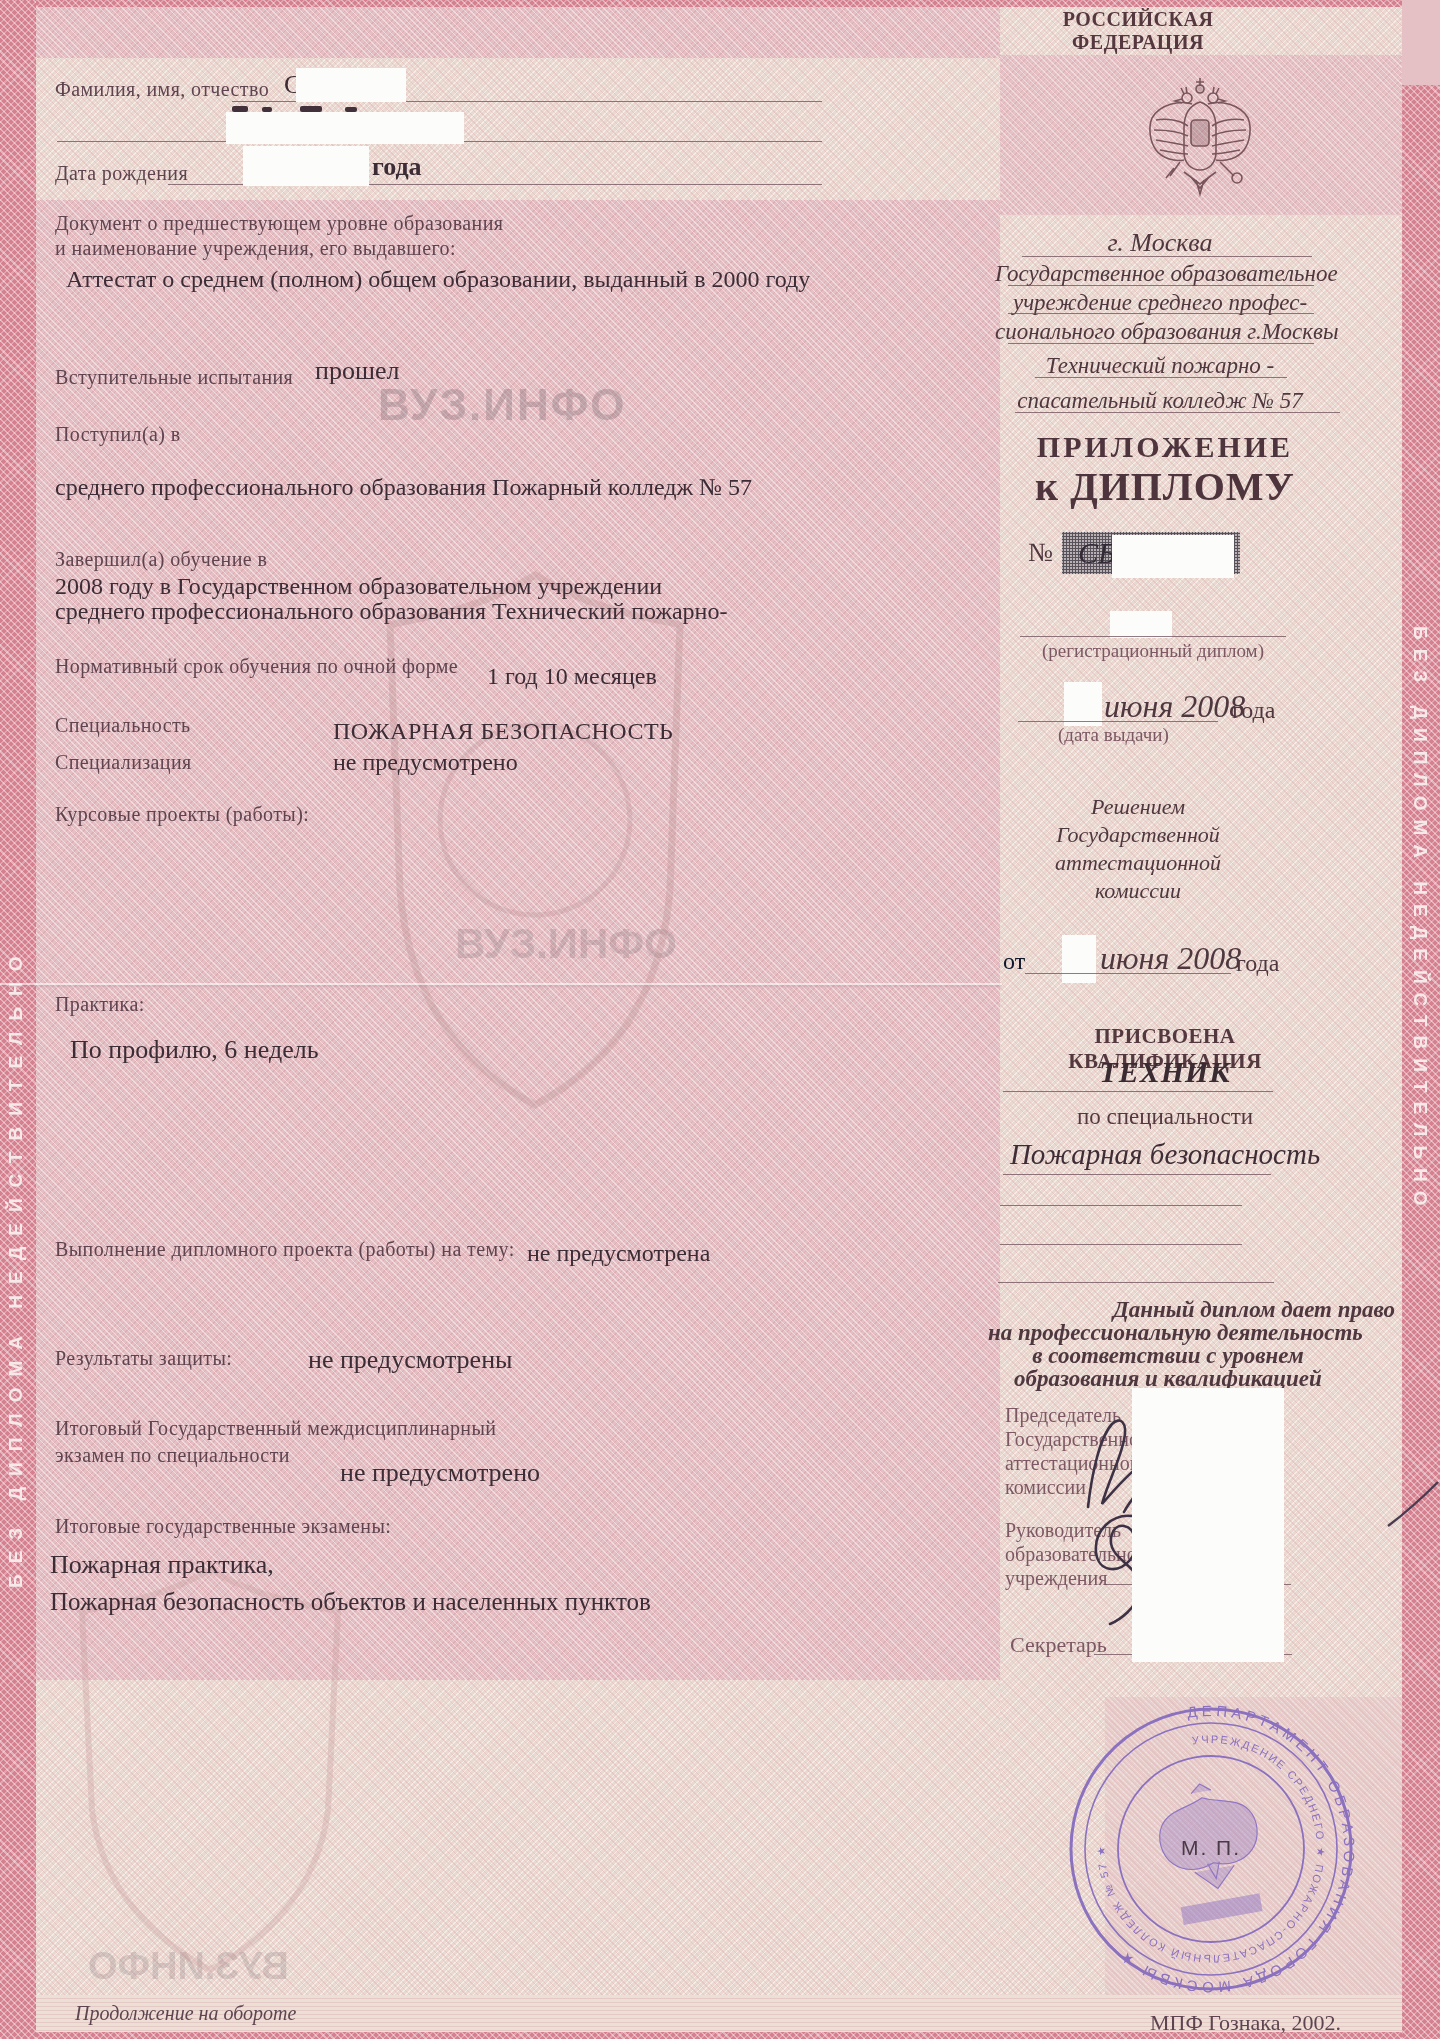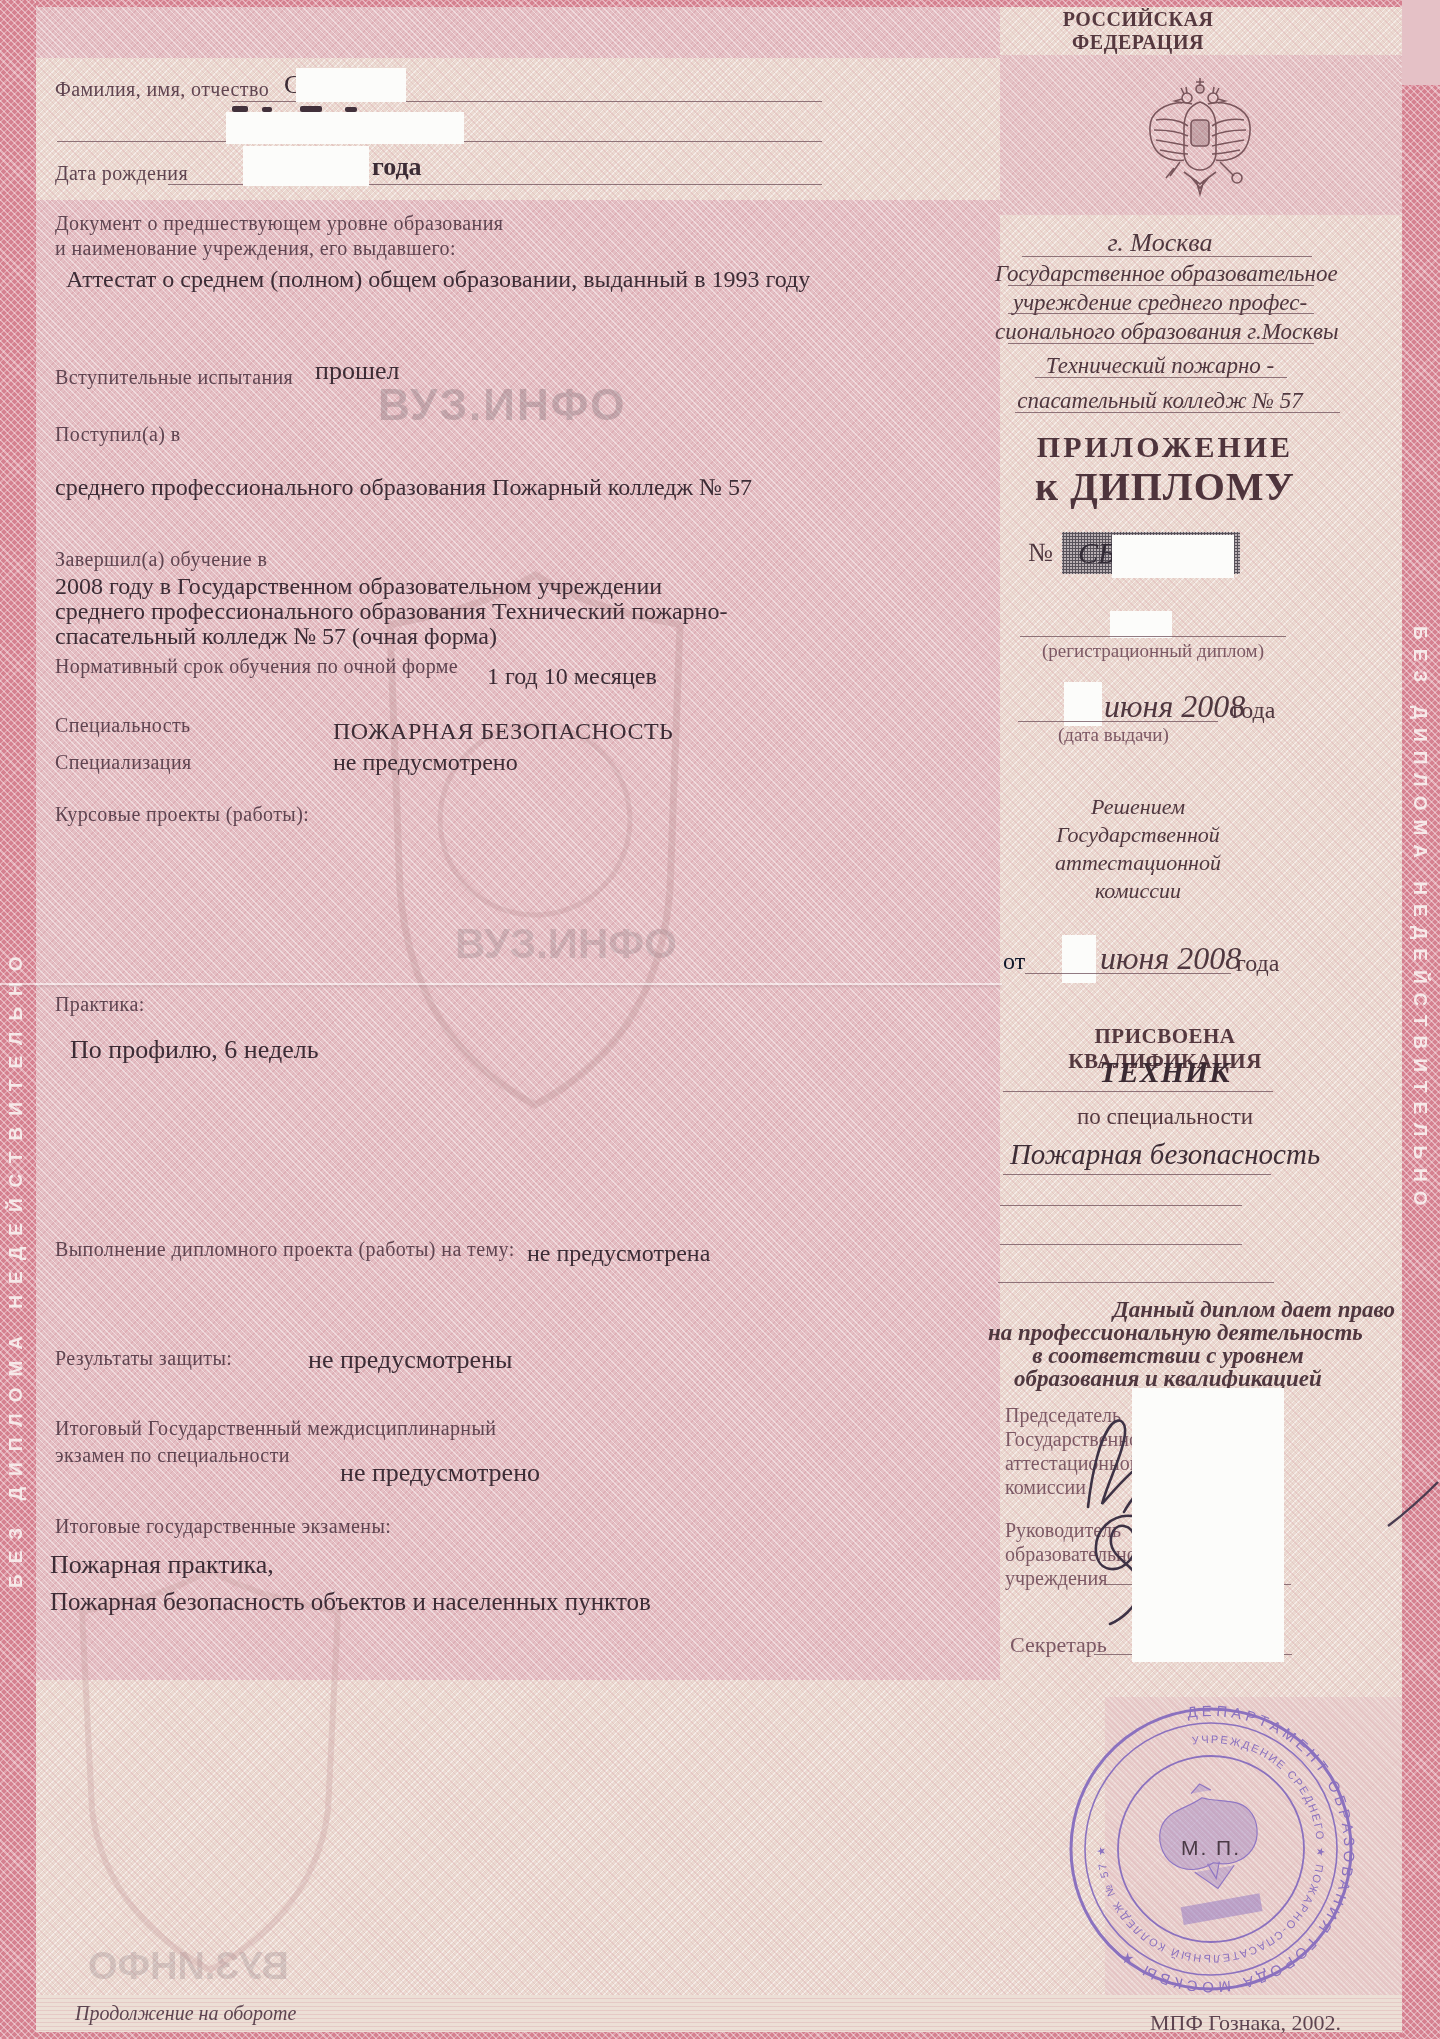--- a/index.html
+++ b/index.html
@@ -212,32 +212,31 @@
   <div class="abs frag" style="left:345px;top:107px;width:12px;height:5px;"></div>
   <div class="abs wbox" style="left:226px;top:112px;width:238px;height:32px;"></div>
 
   <div class="abs lab" style="left:55px;top:162px;">Дата рождения</div>
   <div class="abs ln" style="left:168px;top:160px;width:654px;height:24px;"></div>
   <div class="abs wbox" style="left:243px;top:146px;width:126px;height:40px;"></div>
   <div class="abs val big" style="left:372px;top:152px;font-weight:bold;">года</div>
 
   <div class="abs lab" style="left:55px;top:212px;">Документ о предшествующем уровне образования</div>
   <div class="abs lab" style="left:55px;top:237px;">и наименование учреждения, его выдавшего:</div>
-  <div class="abs val" style="left:66px;top:266px;">Аттестат о среднем (полном) общем образовании, выданный в  1993 году</div>
+  <div class="abs val" style="left:66px;top:266px;">Аттестат о среднем (полном) общем образовании, выданный в  2000 году</div>
 
   <div class="abs lab" style="left:55px;top:366px;">Вступительные испытания</div>
   <div class="abs val big" style="left:315px;top:356px;">прошел</div>
 
   <div class="abs lab" style="left:55px;top:423px;">Поступил(а) в</div>
   <div class="abs val" style="left:55px;top:474px;">среднего профессионального образования Пожарный колледж № 57</div>
 
   <div class="abs lab" style="left:55px;top:548px;">Завершил(а) обучение в</div>
   <div class="abs val" style="left:55px;top:573px;">2008 году в Государственном образовательном учреждении</div>
   <div class="abs val" style="left:55px;top:598px;">среднего профессионального образования Технический пожарно-</div>
-  <div class="abs val" style="left:55px;top:623px;">спасательный колледж № 57 (очная форма)</div>
 
   <div class="abs lab" style="left:55px;top:655px;">Нормативный срок обучения по очной форме</div>
   <div class="abs val" style="left:487px;top:663px;">1 год 10 месяцев</div>
 
   <div class="abs lab" style="left:55px;top:694px;margin-top:20px;">Специальность</div>
   <div class="abs val" style="left:333px;top:718px;letter-spacing:.5px;">ПОЖАРНАЯ БЕЗОПАСНОСТЬ</div>
 
   <div class="abs lab" style="left:55px;top:751px;">Специализация</div>
   <div class="abs val" style="left:333px;top:749px;">не предусмотрено</div>
 

